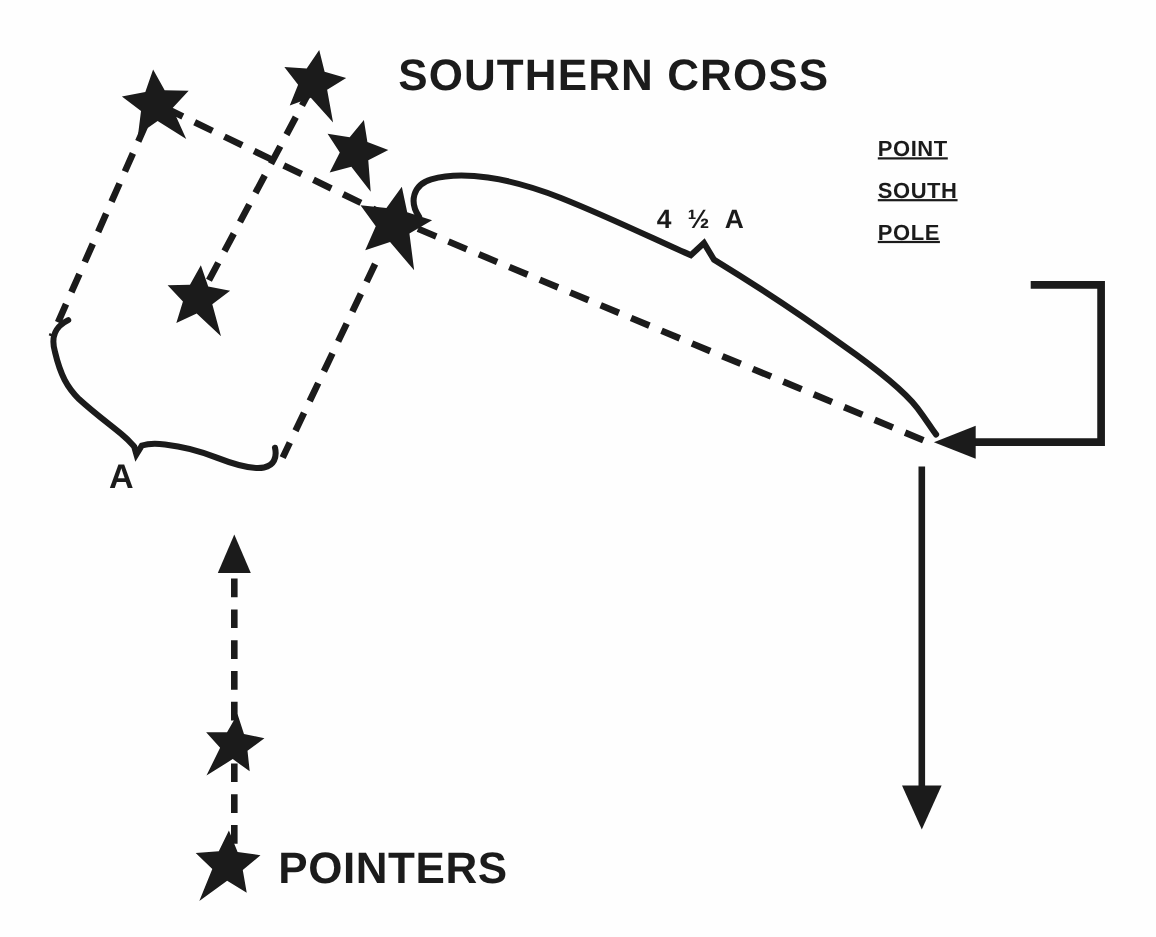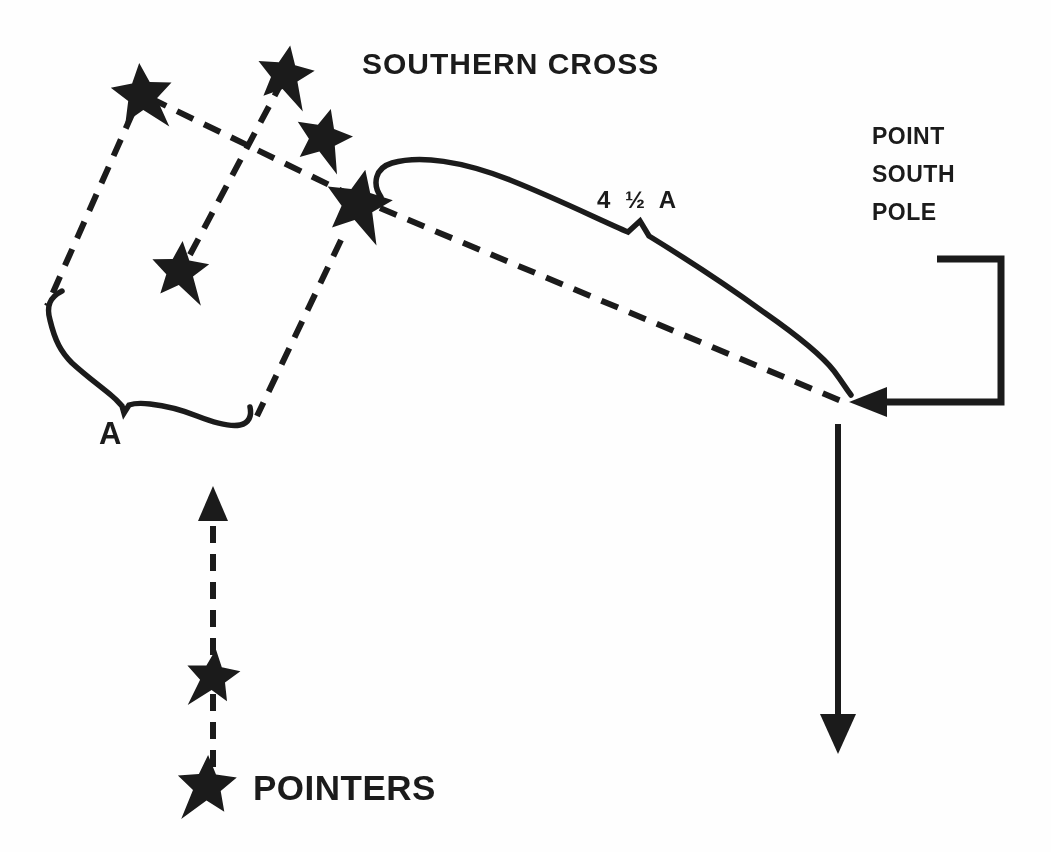--- a/index.html
+++ b/index.html
@@ -13,26 +13,26 @@
   }
   svg.canvas { position:absolute; left:0; top:0; }
   .label {
     position:absolute;
     color:var(--ink);
     font-weight:700;
     line-height:1;
     white-space:nowrap;
     letter-spacing:0.5px;
   }
-  .label-title      { left:362px; top:49px;  font-size:30px; letter-spacing:1px; }
+  .label-title      { left:362px; top:49px;  font-size:40px; letter-spacing:1px; }
   .label-extension  { left:597px; top:188px; font-size:24px; letter-spacing:1px; word-spacing:6px; }
-  .label-pole       { left:872px; top:117px; font-size:23px; line-height:38px; }
+  .label-pole       { left:798px; top:117px; font-size:20px; line-height:38px;text-decoration:underline; }
   .label-pole span  { display:block; }
   .label-axis       { left:99px;  top:418px; font-size:31px; }
-  .label-pointers   { left:253px; top:770px; font-size:35px; }
+  .label-pointers   { left:253px; top:770px; font-size:40px; }
 </style>
 </head>
 <body>
 
 <div class="figure">
 
   <svg class="canvas" width="1051" height="852" viewBox="0 0 1051 852">
 
     <g stroke="#1b1b1b" stroke-width="6" fill="none" stroke-dasharray="18 12">
       <line x1="150" y1="98" x2="352" y2="196"></line>

